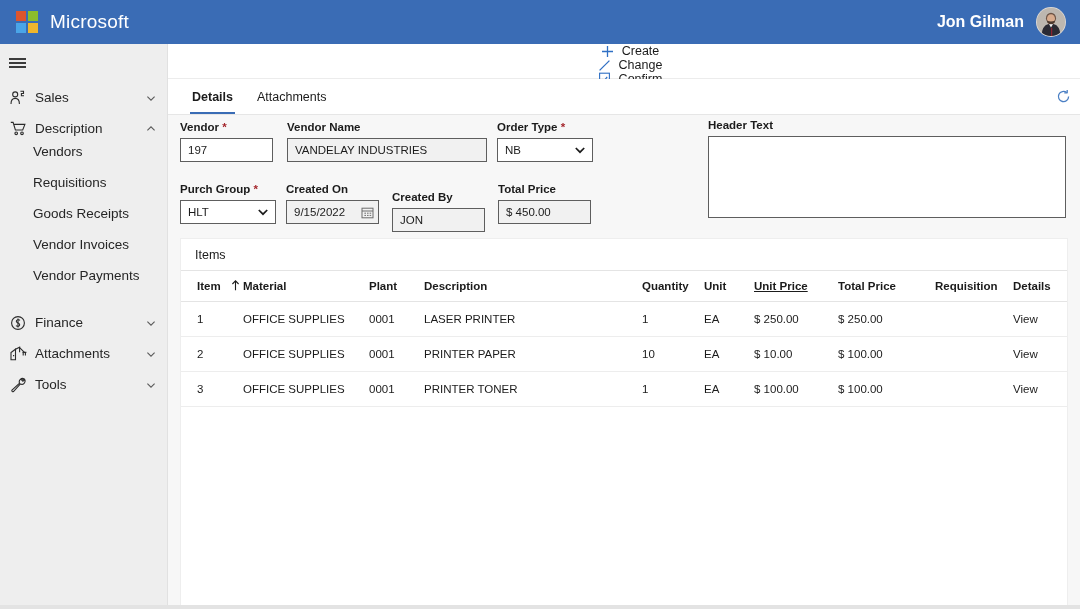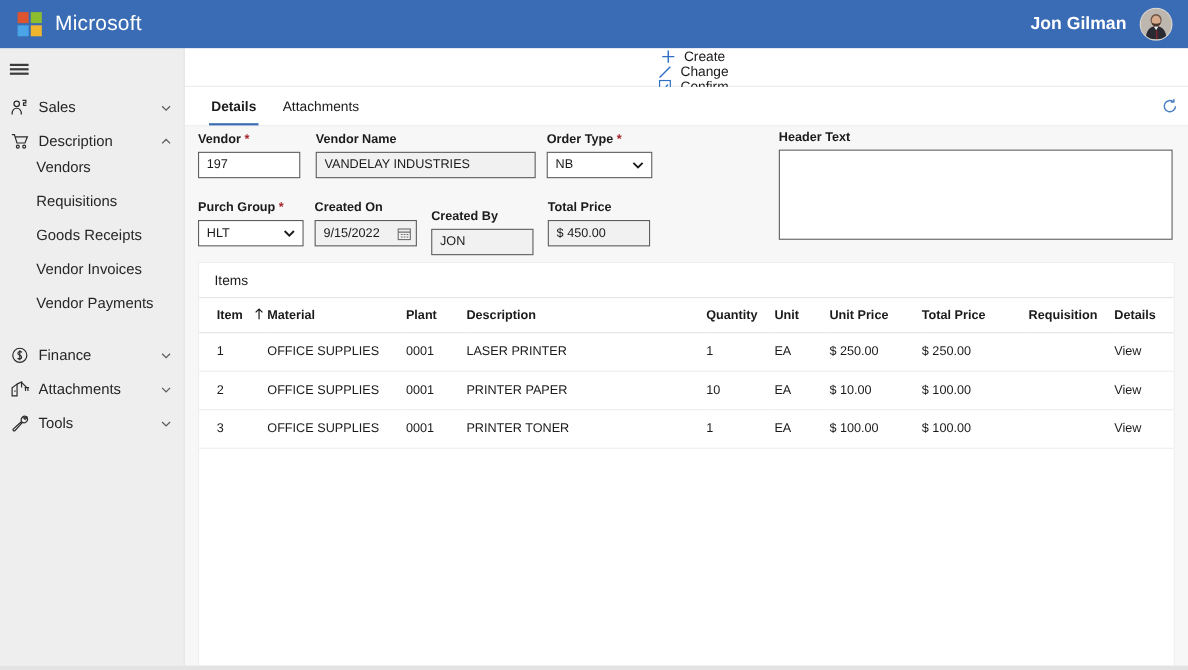--- a/index.html
+++ b/index.html
@@ -330,21 +330,21 @@
   }
   table.items tr td:first-child, table.items tr th:first-child { padding-left: 16px; }
   .sortarrow { display: inline-block; margin-left: 7px; color:#1b1b1b; vertical-align: -1px; }
   .sortarrow svg { display: block; }
   .th-item { width: 62px; }
   .th-material { width: 126px; }
   .th-plant { width: 55px; }
   .th-desc { width: 218px; }
   .th-qty { width: 62px; }
   .th-unit { width: 50px; }
-  .th-uprice { width: 84px; }
+  .th-uprice { width: 84px; text-decoration: underline; }
   .th-tprice { width: 97px; }
   .th-req { width: 78px; }
   .th-details { width: auto; }
   .link { color: #3a76c4; cursor: pointer; }
 </style>
 </head>
 <body>
 
 <div class="app">
 

